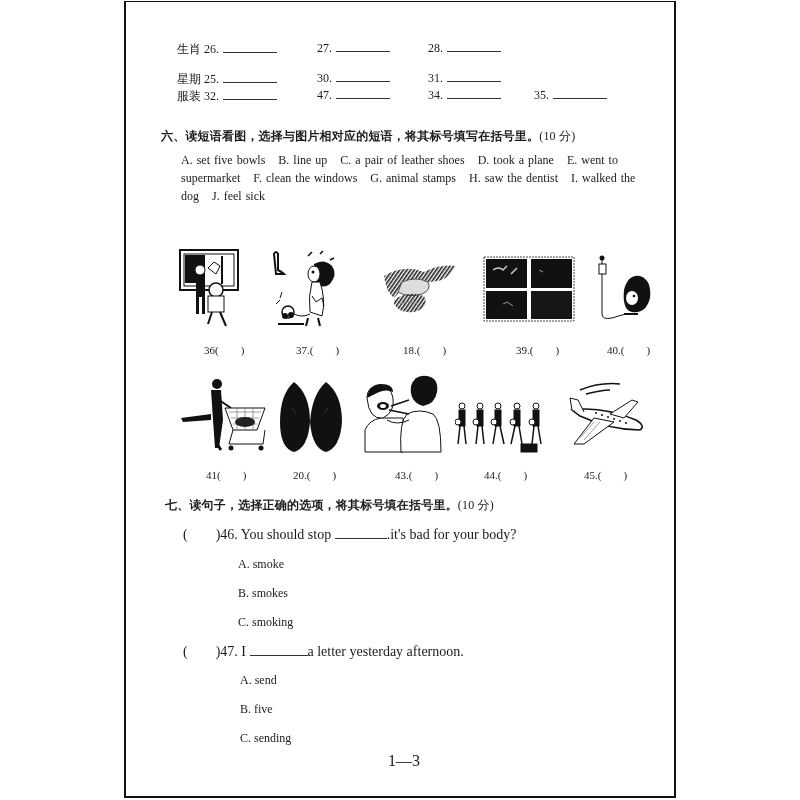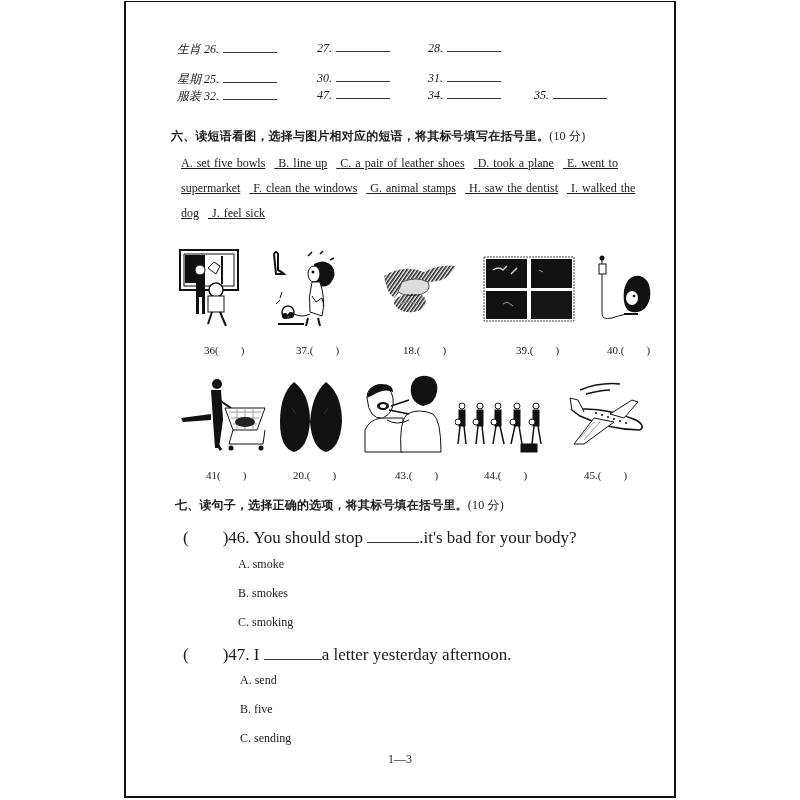--- a/index.html
+++ b/index.html
@@ -6,31 +6,31 @@
     body {
       width: 800px; height: 800px; background: #ffffff; position: relative; overflow: hidden;
       font-family: "Liberation Serif", "DejaVu Serif", serif; color: #1a1a1a;
     }
     .page-frame {
       position: absolute; left: 124px; top: 1px; width: 548px; height: 794px;
       border: 2px solid #111; border-top-width: 1px; box-sizing: content-box;
     }
     .abs { position: absolute; white-space: nowrap; }
     .fill-row { font-size: 12px; }
-    .fill-item { position: absolute; white-space: nowrap; font-style: italic; }
+    .fill-item { position: absolute; white-space: nowrap; }
     .blank { display: inline-block; border-bottom: 1px solid #333; vertical-align: baseline; height: 1px; margin-left: 4px; }
-    .heading { font-family: "DejaVu Sans", sans-serif; font-weight: bold; font-size: 12px; letter-spacing: 0.2px; margin-left: 10px; }
+    .heading { font-family: "DejaVu Sans", sans-serif; font-weight: bold; font-size: 12px; letter-spacing: 0.2px; }
     .heading .pts { font-family: "Liberation Serif", serif; font-weight: normal; }
-    .options { font-size: 12px; line-height: 25px; width: 480px; white-space: normal; word-spacing: 1px; text-decoration: underline; }
+    .options { font-size: 12px; line-height: 18px; width: 480px; white-space: normal; word-spacing: 1px; }
     .opt { margin-right: 9px; }
     .pic { position: absolute; }
     .pic-label { position: absolute; font-size: 11px; white-space: nowrap; margin-left: 12px; }
-    .q { font-size: 17px; }
+    .q { font-size: 14px; }
     .choice { font-size: 12px; }
-    .page-num { font-size: 12px; text-align: center; }
+    .page-num { font-size: 16px; text-align: center; }
   </style>
 </head>
 <body>
 
 <div class="page-frame"></div>
 
 <div>
   <div class="abs fill-row" style="left:177px; top:41px; width:480px; height:16px;">
     <span class="fill-item" style="left:0"><span>生肖</span> <span>26.</span><span class="blank" style="width:54px"></span></span>
     <span class="fill-item" style="left:140px"><span>27.</span><span class="blank" style="width:54px"></span></span>

